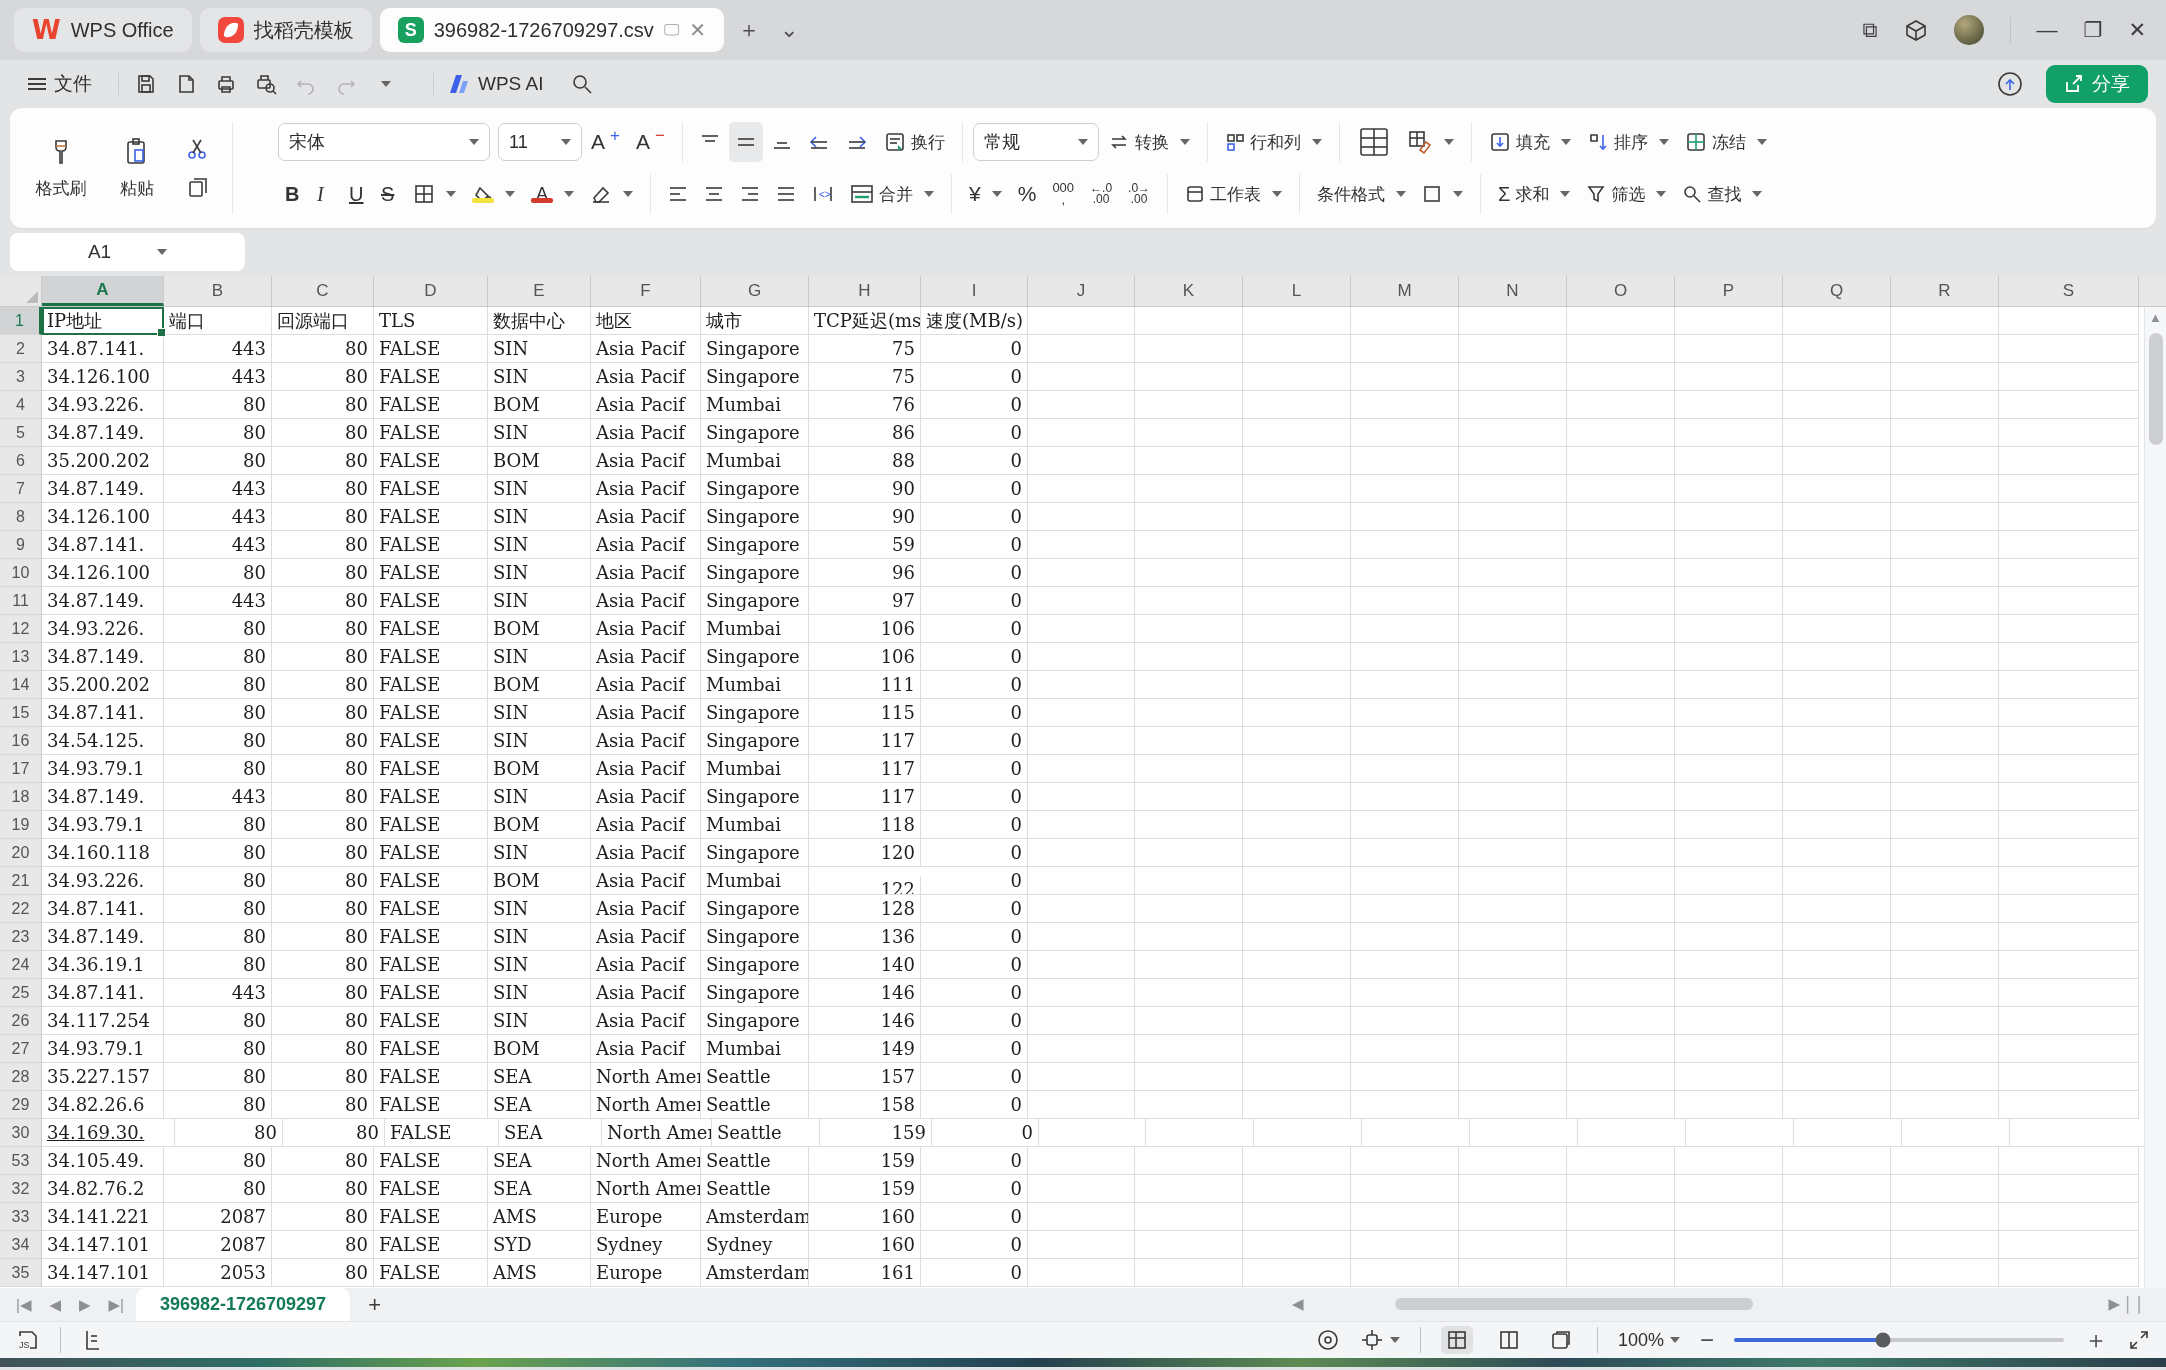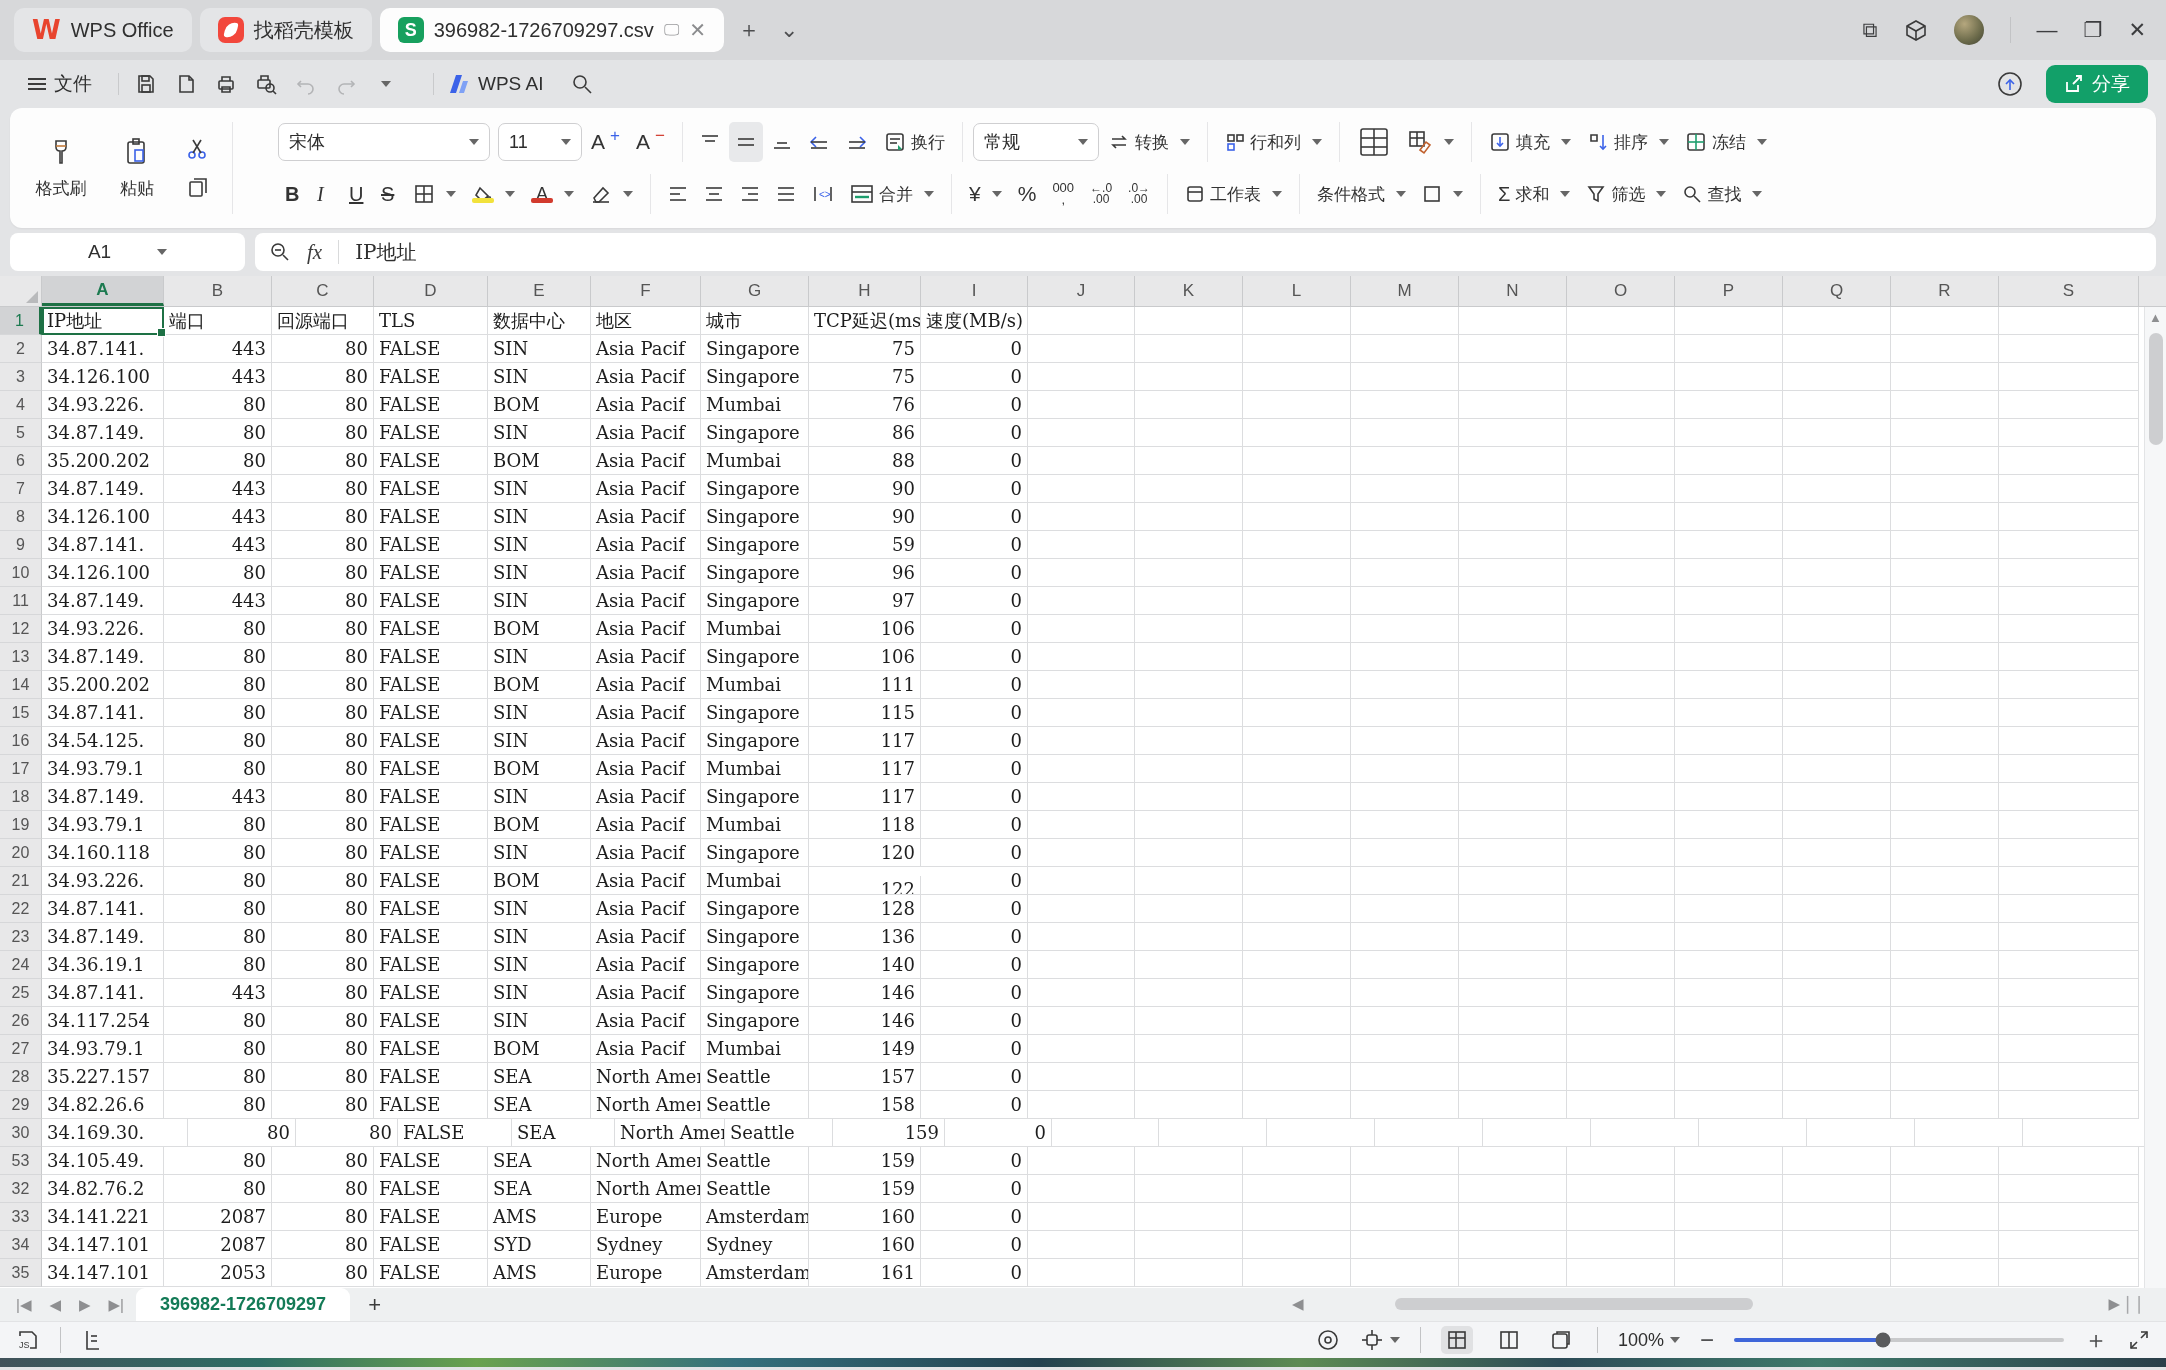--- a/index.html
+++ b/index.html
@@ -553,30 +553,20 @@
         <span class="caret"></span>
     </div>
   </div>
 </div>
 
 <div class="fbar">
   <div class="namebox">
     <span>A1</span>
       <span class="caret"></span>
   </div>
-  <div class="fxbox">
-    <svg class="lic" width="22" height="22" viewBox="0 0 22 22">
-      <circle cx="9" cy="9" r="6"></circle>
-        <line x1="6" y1="9" x2="12" y2="9"></line>
-        <line x1="14" y1="14" x2="19" y2="19"></line>
-    </svg>
-    <span class="fx-it">fx</span>
-    <span class="fx-div"></span>
-    <span style="font-family:'DejaVu Serif',serif;font-size:20px">IP地址</span>
-  </div>
 </div>
 
 <div class="grid">
   <div class="colhead" id="colHead">
     <div class="corner"></div>
   <div class="ch sel" style="width: 122px;">A</div>
       <div class="ch" style="width: 108px;">B</div>
       <div class="ch" style="width: 102px;">C</div>
       <div class="ch" style="width: 114px;">D</div>
       <div class="ch" style="width: 103px;">E</div>
@@ -1230,21 +1220,21 @@
         <div class="cell" style="width: 108px;"></div>
         <div class="cell" style="width: 108px;"></div>
         <div class="cell" style="width: 108px;"></div>
         <div class="cell" style="width: 108px;"></div>
         <div class="cell" style="width: 108px;"></div>
         <div class="cell" style="width: 108px;"></div>
         <div class="cell" style="width: 140px;"></div>
       </div>
       <div class="grow">
         <div class="rn">30</div>
-        <div class="cell" style="width: 146px;">34.169.30.</div>
+        <div class="cell" style="width: 133px; text-decoration: underline;">34.169.30.</div>
         <div class="cell num" style="width: 108px;">80</div>
         <div class="cell num" style="width: 102px;">80</div>
         <div class="cell" style="width: 114px;">FALSE</div>
         <div class="cell" style="width: 103px;">SEA</div>
         <div class="cell" style="width: 110px;">North Amer</div>
         <div class="cell" style="width: 108px;">Seattle</div>
         <div class="cell num" style="width: 112px;">159</div>
         <div class="cell num" style="width: 107px;">0</div>
         <div class="cell" style="width: 107px;"></div>
         <div class="cell" style="width: 108px;"></div>

